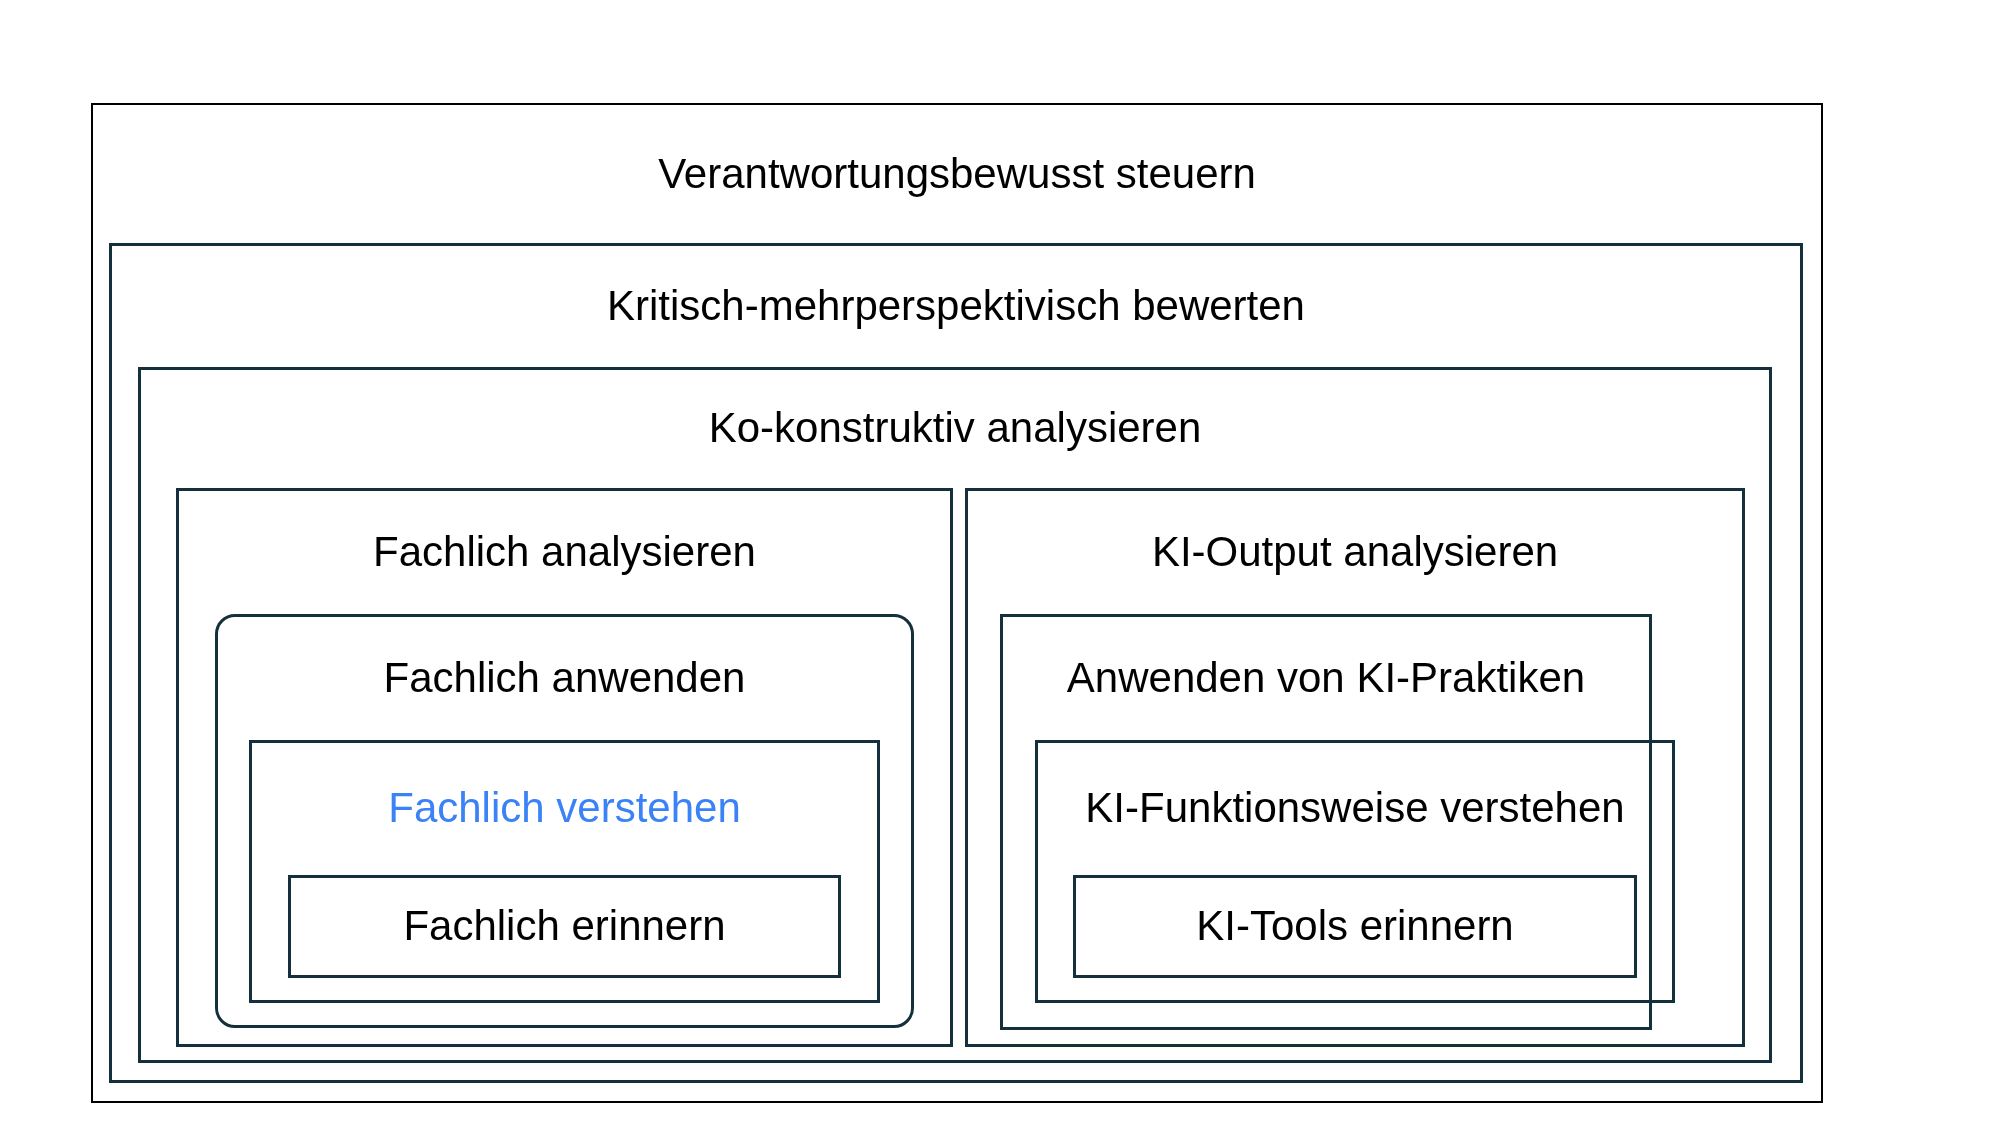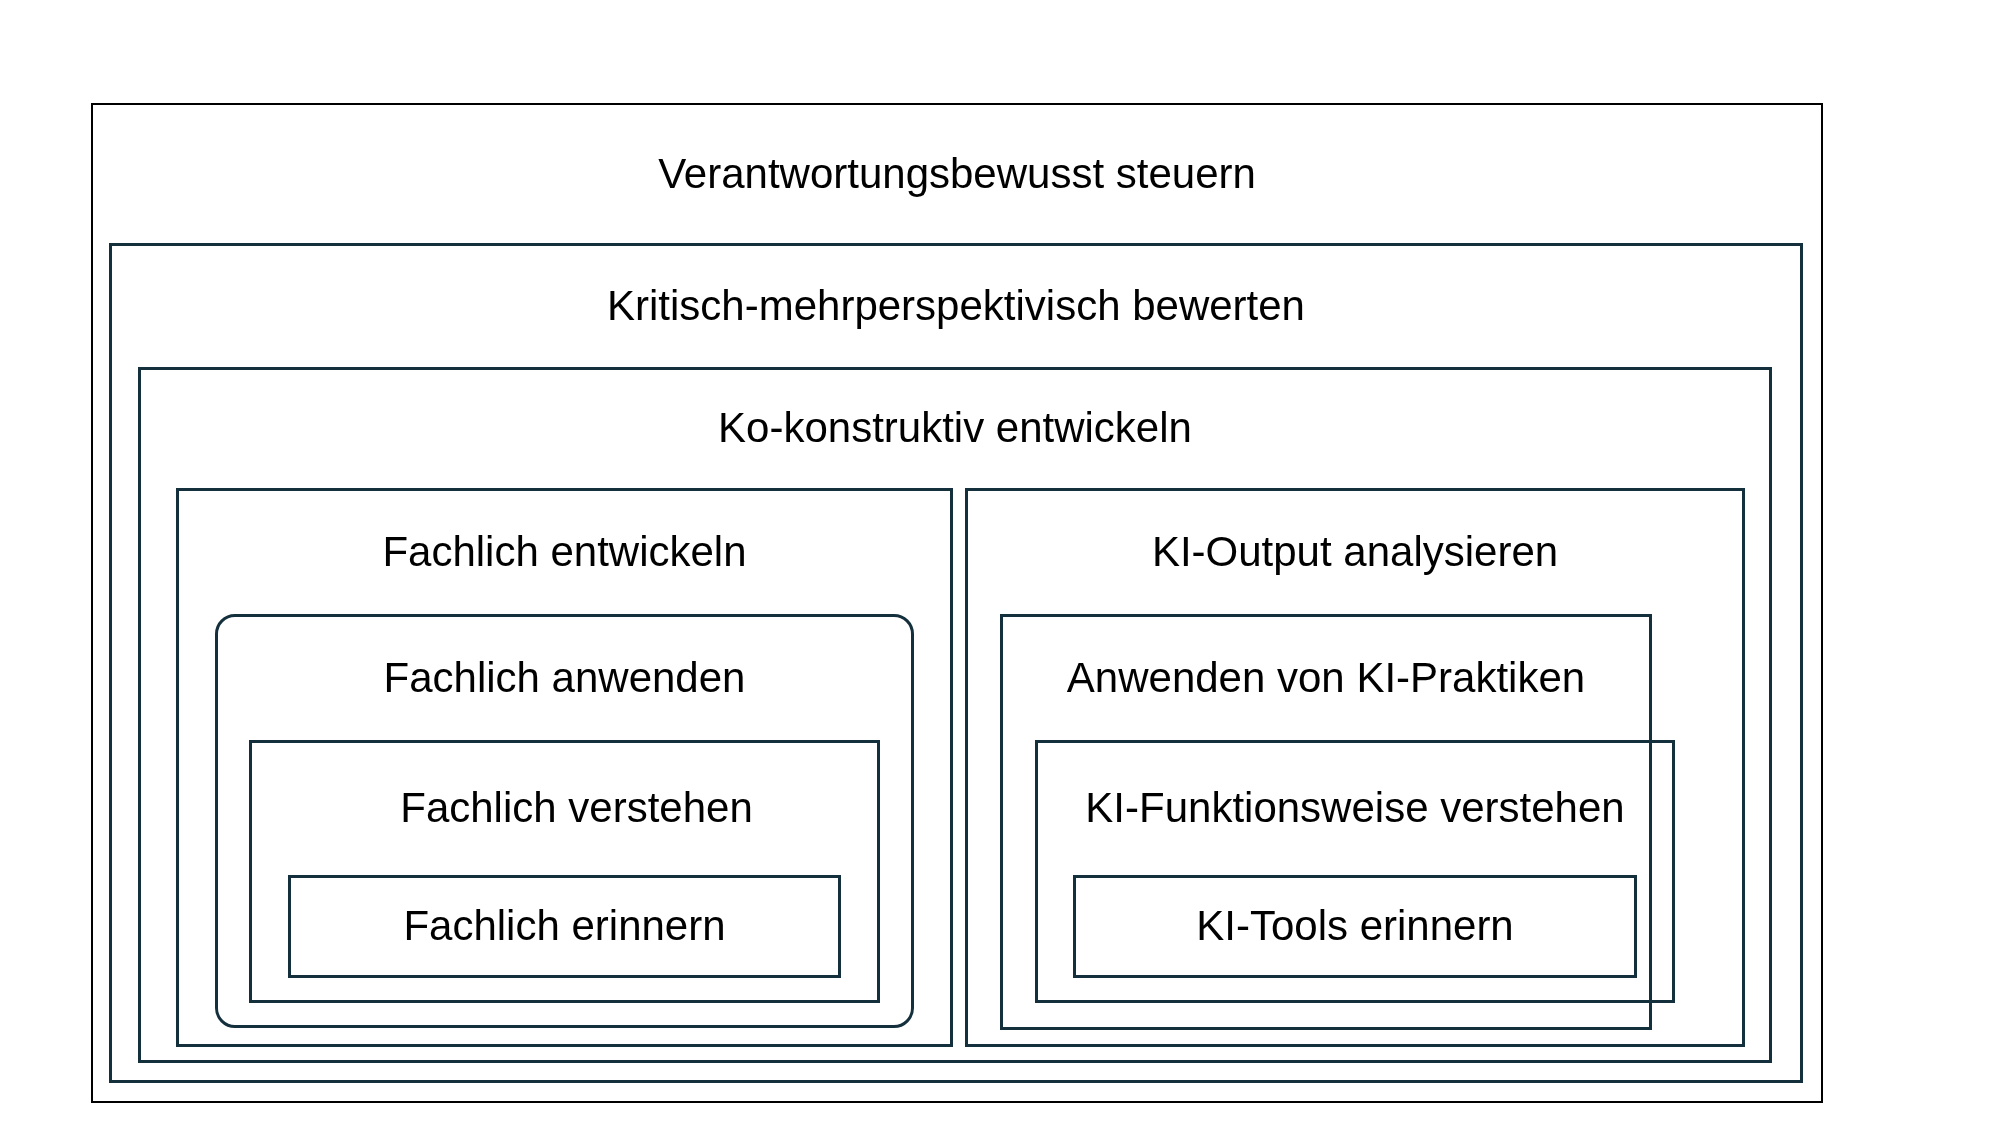--- a/index.html
+++ b/index.html
@@ -47,33 +47,33 @@
 
   <div class="box outer" style="left: 91px; top: 103px; width: 1732px; height: 1000px; border-color: rgb(0, 0, 0);">
     <div class="box-label" style="height: 138px; color: rgb(0, 0, 0);">Verantwortungsbewusst steuern</div>
   </div>
 
   <div class="box" style="left: 109px; top: 243px; width: 1694px; height: 840px; border-color: rgb(20, 48, 61); padding-left: 28px;">
     <div class="box-label" style="height: 120px; color: rgb(0, 0, 0);">Kritisch-mehrperspektivisch bewerten</div>
   </div>
 
   <div class="box" style="left: 138px; top: 367px; width: 1634px; height: 696px; border-color: rgb(20, 48, 61);">
-    <div class="box-label" style="height: 116px; color: rgb(0, 0, 0);">Ko-konstruktiv entwickeln</div>
+    <div class="box-label" style="height: 116px; color: rgb(0, 0, 0);">Ko-konstruktiv analysieren</div>
   </div>
 
   <div class="box" style="left: 176px; top: 488px; width: 777px; height: 559px; border-color: rgb(20, 48, 61);">
-    <div class="box-label" style="height: 122px; color: rgb(0, 0, 0);">Fachlich entwickeln</div>
+    <div class="box-label" style="height: 122px; color: rgb(0, 0, 0);">Fachlich analysieren</div>
   </div>
 
   <div class="box" style="left: 215px; top: 614px; width: 699px; height: 414px; border-color: rgb(20, 48, 61); border-radius: 20px;">
     <div class="box-label" style="height: 122px; color: rgb(0, 0, 0);">Fachlich anwenden</div>
   </div>
 
   <div class="box" style="left: 249px; top: 740px; width: 631px; height: 263px; border-color: rgb(20, 48, 61);">
-    <div class="box-label" style="height: 130px; color: #000000; padding-left: 12px;">Fachlich verstehen</div>
+    <div class="box-label" style="height: 130px; color: #3b82f6;">Fachlich verstehen</div>
   </div>
 
   <div class="box" style="left: 288px; top: 875px; width: 553px; height: 103px; border-color: rgb(20, 48, 61);">
     <div class="box-label" style="height: 97px; color: rgb(0, 0, 0);">Fachlich erinnern</div>
   </div>
 
   <div class="box" style="left: 965px; top: 488px; width: 780px; height: 559px; border-color: rgb(20, 48, 61);">
     <div class="box-label" style="height: 122px; color: rgb(0, 0, 0);">KI-Output analysieren</div>
   </div>
 

